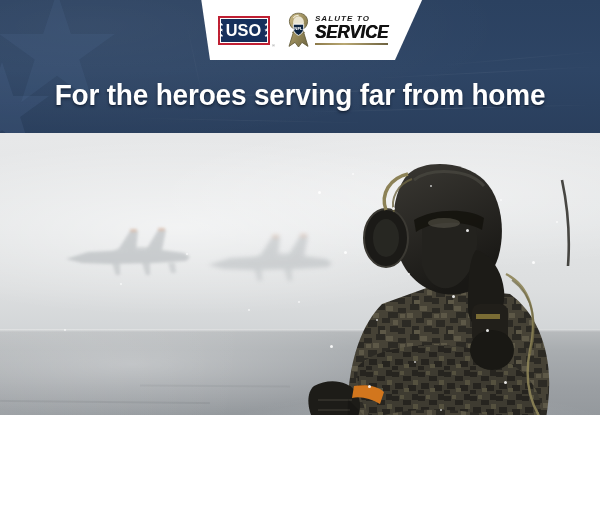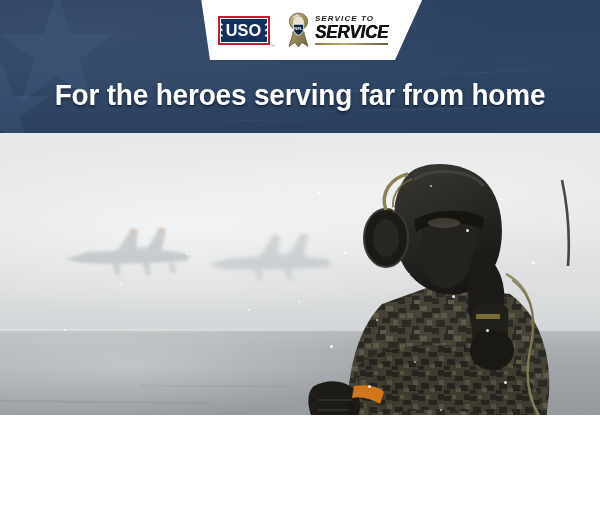--- a/index.html
+++ b/index.html
@@ -286,21 +286,21 @@
             <ellipse cx="12.5" cy="10.2" rx="5.4" ry="6.0" fill="#e9e3cf"></ellipse>
             <path d="M7.3 6.0 C8.4 4.2 10.6 3.2 12.6 3.4" fill="none" stroke="#f0ebda" stroke-width="1.1"></path>
             <path d="M6.0 20.5 l3.0 -1.2 M18.8 20.5 l-3.0 -1.2" stroke="#746b42" stroke-width="0.9"></path>
             <g transform="translate(12.5,17.6)">
               <path d="M-5.2 -5.4 h10.4 v4.6 c0 3.4 -3.2 5.6 -5.2 6.6 c-2.0 -1.0 -5.2 -3.2 -5.2 -6.6 z" fill="#0b2340" stroke="#ffffff" stroke-width="0.9"></path>
               <text x="0" y="0.6" text-anchor="middle" font-family="Liberation Sans, sans-serif" font-size="4.4" font-weight="bold" fill="#ffffff">NFL</text>
             </g>
           </svg>
         </div>
         <div class="sts-text">
-          <span class="sts-salute">SERVICE TO</span>
+          <span class="sts-salute">SALUTE TO</span>
           <span class="sts-service">SERVICE</span>
           <span class="sts-rule"></span>
         </div>
       </div>
 
     </div>
 
     <div class="headline">For the heroes serving far from home</div>
   </div>
 

